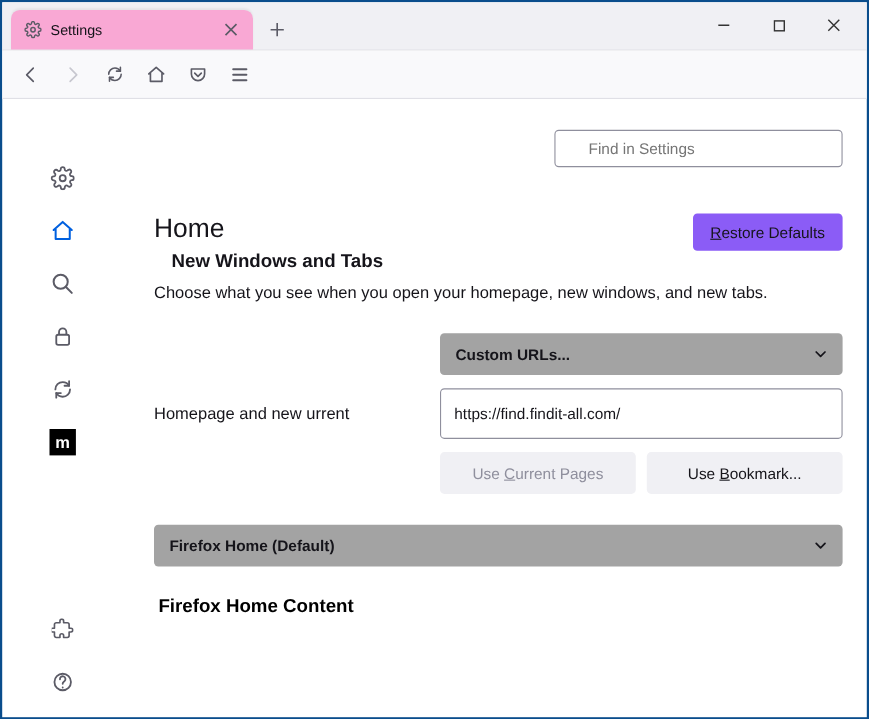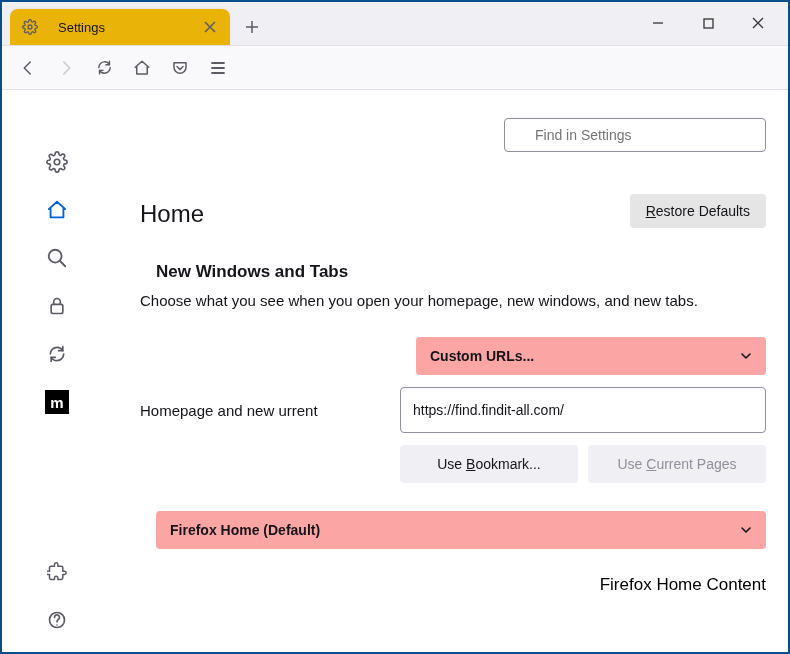--- a/index.html
+++ b/index.html
@@ -16,22 +16,22 @@
       height: 44px;
       display: flex;
       align-items: flex-end;
       padding: 0 8px;
       background: #f0f0f4;
       border-bottom: 1px solid #e0e0e6;
     }
     .tab {
       display: flex;
       align-items: center;
-      gap: 20px;
-      background: #eab308;
+      gap: 8px;
+      background: #f9a8d4;
       border-radius: 8px 8px 0 0;
       padding: 8px 12px;
       min-width: 220px;
       height: 36px;
       box-shadow: 0 -1px 2px rgba(0,0,0,.05);
     }
     .tab-title { flex: 1; font-size: 13px; color: #15141a; }
     .tab-close { width: 16px; height: 16px; display:flex;align-items:center;justify-content:center; color:#5b5b66; cursor:pointer; }
     .newtab-btn { margin-left: 6px; width: 32px; height: 36px; display:flex;align-items:center;justify-content:center; color:#5b5b66; cursor:pointer; font-size: 18px;}
     .win-controls { margin-left: auto; display:flex; gap: 6px; align-items:center; height:44px;}
@@ -98,48 +98,48 @@
       border: 1px solid #8f8f9d;
       border-radius: 4px;
       padding: 0 10px 0 30px;
       font-size: 14px;
       color: #5b5b66;
       background: #fff;
       position:relative;
     }
     .find-wrap { position:relative; width:262px;border-radius:11px;}
     .find-wrap svg { position:absolute; left:8px; top:9px; }
-    .heading-row { display:flex; align-items:flex-end; justify-content:space-between; margin-bottom: 34px;}
+    .heading-row { display:flex; align-items:flex-start; justify-content:space-between; }
     .h1 { font-size: 24px; font-weight: 400; color: #15141a; }
     .restore-btn {
-      background: #e5e5e5; border:none; border-radius:4px;
+      background: #8b5cf6; border:none; border-radius:4px;
       padding: 9px 16px; font-size: 14px; color:#15141a; cursor:pointer;
     }
     .h2 { font-size: 17px; font-weight: 700; color:#15141a; margin-bottom: 10px; margin-left: 16px;}
     .sub { font-size: 15px; color:#15141a; margin-bottom: 28px;}
     .row { display:flex; align-items:center; gap: 20px; margin-bottom: 12px;}
     .row-label { width: 240px; font-size: 15px; color:#15141a;}
     .select-box {
-      flex:1; height: 38px; background:#fca5a5; border:none; border-radius:4px;
+      flex:1; height: 38px; background:#a3a3a3; border:none; border-radius:4px;
       display:flex; align-items:center; justify-content:space-between;
-      padding: 0 14px; font-size:14px; font-weight:600; color:#15141a; cursor:pointer;margin-left:16px;
+      padding: 0 14px; font-size:14px; font-weight:600; color:#15141a; cursor:pointer;
     }
     .url-input {
       flex:1; height:46px; border:1px solid #8f8f9d; border-radius:4px;
       padding: 0 12px; font-size:14px; color:#15141a;
     }
     .btn-pair { display:flex; gap:10px; margin-left:260px; margin-bottom: 28px;}
     .gray-btn {
       flex:1; height:38px; background:#f0f0f4; border:none; border-radius:4px;
       font-size:14px; color:#15141a; cursor:pointer; font-weight: 500;
       white-space:nowrap; text-align:center; padding: 0 14px;
     }
     .gray-btn.dim { color:#8f8f9d;}
     .underline-letter { text-decoration: underline; }
-    .h2b { font-size:17px; font-weight:400; margin-top:26px; margin-left: 4px; text-align: right;}
+    .h2b { font-size:17px; font-weight:700; margin-top:26px; margin-left: 4px;}
     svg { display:block; }
   </style>
 </head>
 <body>
 
 <div class="window-chrome">
   <div class="tab">
     <span>
       <svg width="16" height="16" viewBox="0 0 24 24" fill="none" stroke="#5b5b66" stroke-width="2">
         <circle cx="12" cy="12" r="3"></circle>
@@ -288,22 +288,22 @@
           </span>
       </div>
     </div>
 
     <div class="row">
       <div class="row-label">Homepage and new urrent</div>
       <input class="url-input" value="https://find.findit-all.com/" style="">
     </div>
 
     <div class="btn-pair">
+      <button class="gray-btn dim"><span>Use </span><span class="underline-letter">C</span><span>urrent Pages</span></button>
       <button class="gray-btn"><span>Use </span><span class="underline-letter">B</span><span>ookmark...</span></button>
-      <button class="gray-btn dim"><span>Use </span><span class="underline-letter">C</span><span>urrent Pages</span></button>
     </div>
 
     <div class="row">
       <div class="select-box">
         <span>Firefox Home (Default)</span>
         <span>
             <svg width="12" height="12" viewBox="0 0 12 12">
               <path d="M2 4 L6 8 L10 4" stroke="#15141a" stroke-width="1.6" fill="none" stroke-linecap="round" stroke-linejoin="round"></path>
             </svg>
           </span>

